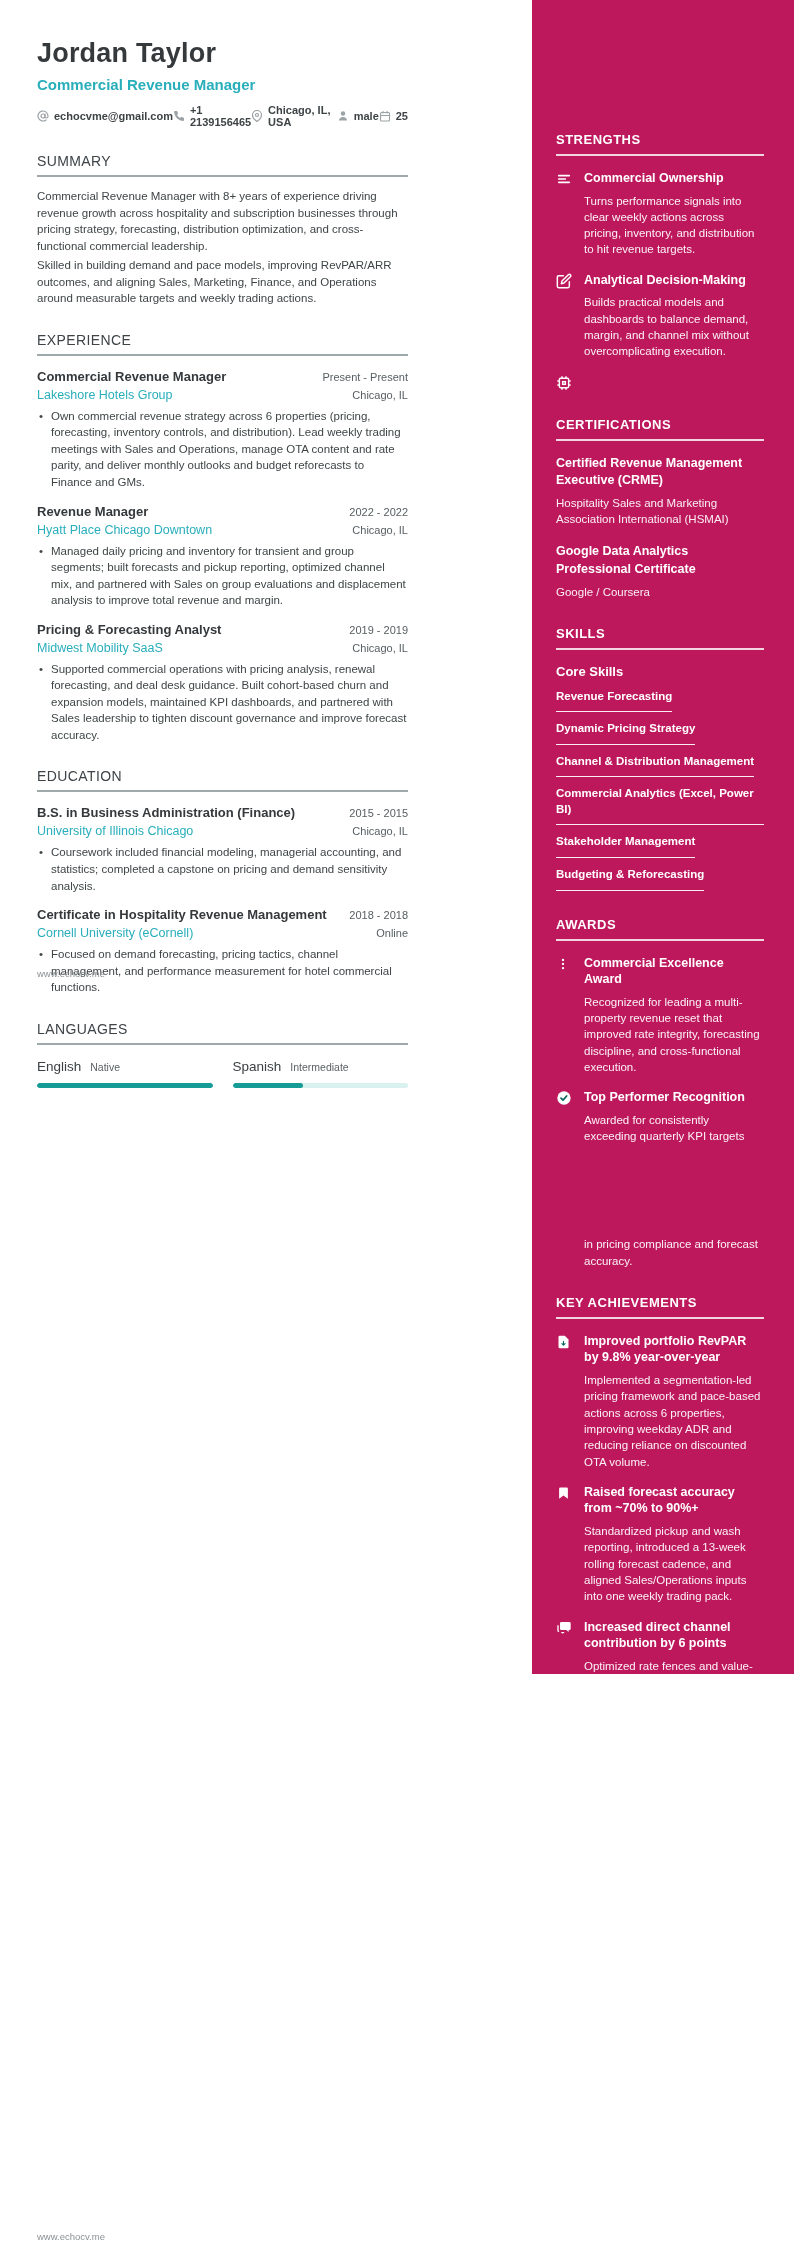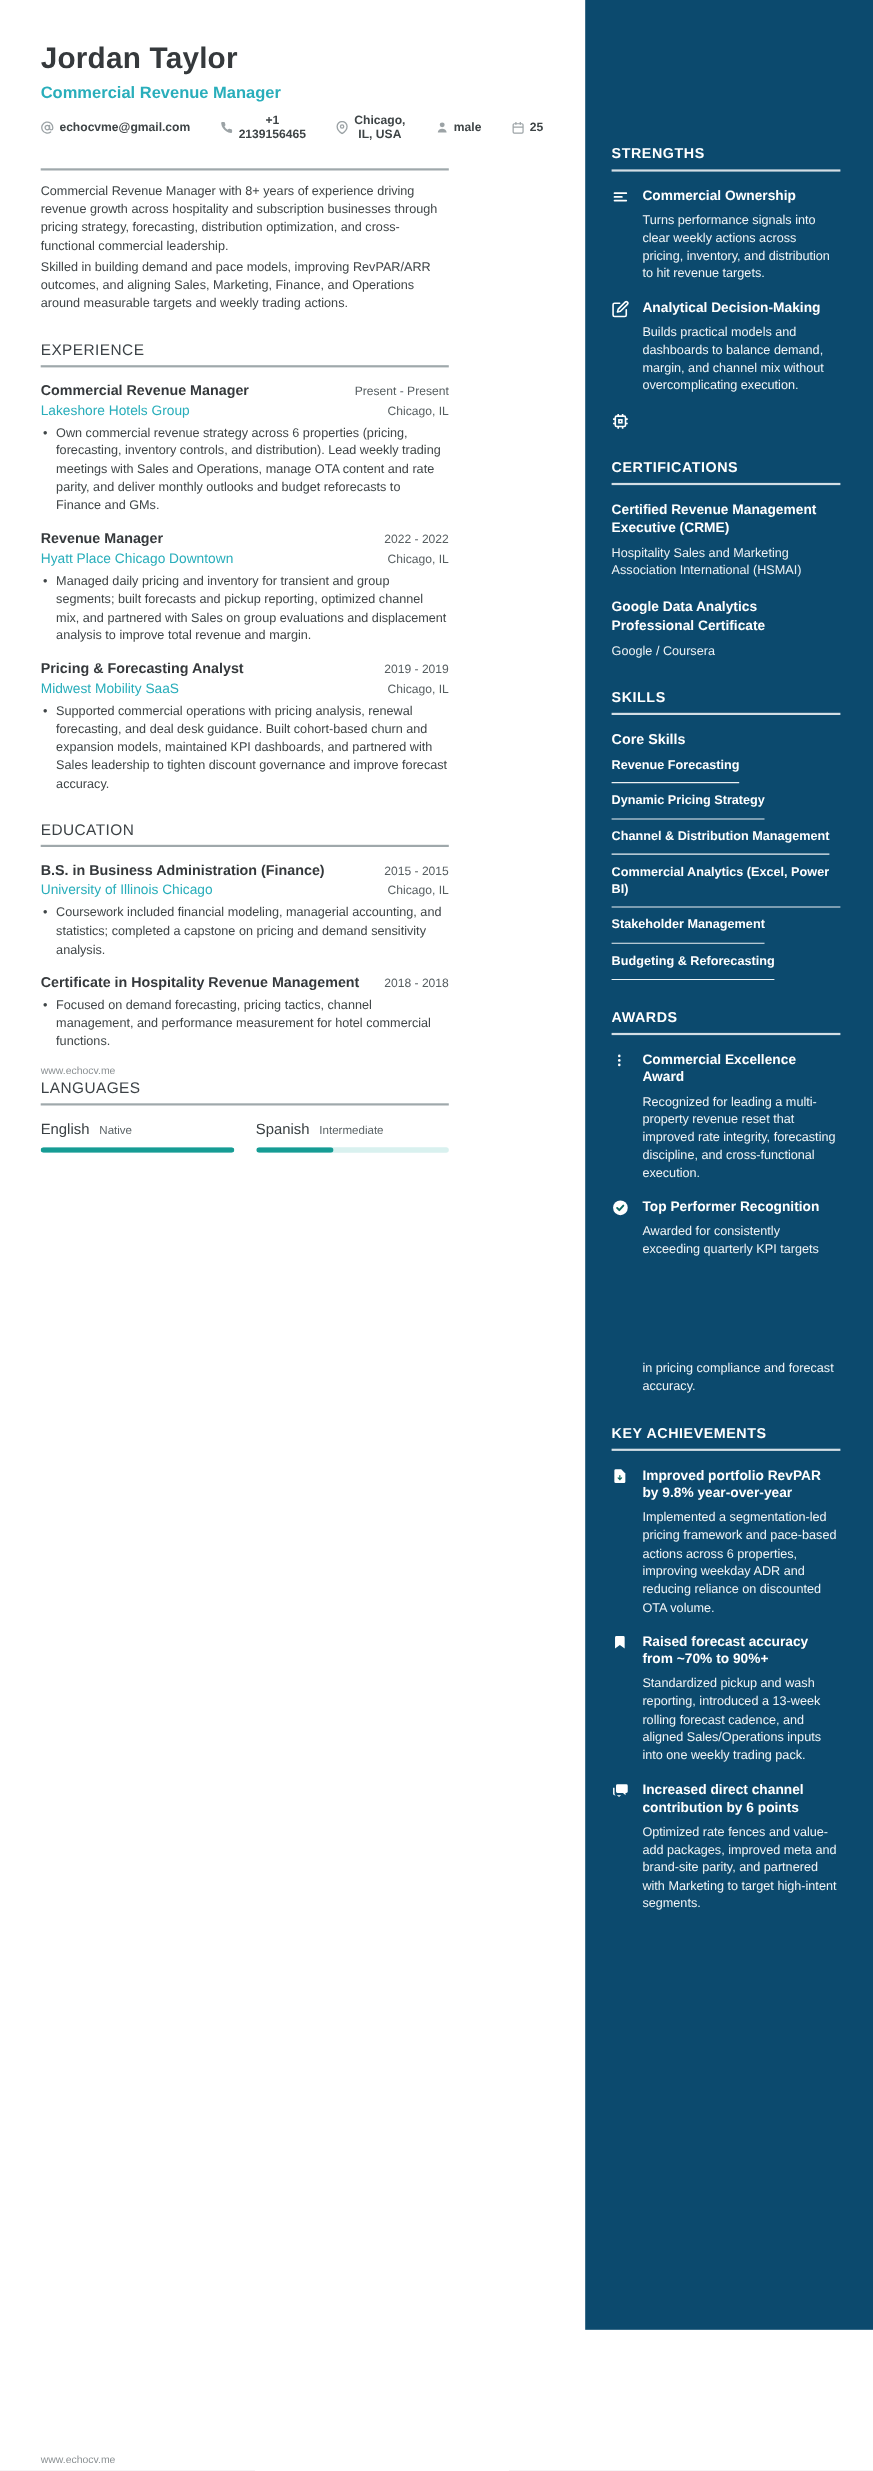--- a/index.html
+++ b/index.html
@@ -1,40 +1,40 @@
 <!DOCTYPE html>
 <html><head>
 <meta charset="utf-8">
 <style>
   * { margin:0; padding:0; box-sizing:border-box; }
   body { background:#e8e8e8; font-family:"Liberation Sans", sans-serif; }
   .page { position:relative; width:794px; height:2246px; background:#ffffff; margin:0 auto; overflow:hidden; }
 
   
-  .sidebar { position:absolute; top:0; right:0; width:262px; height:2118px; background:#0c4a6e; color:#fff; padding:132px 30px 40px 24px; }
+  .sidebar { position:absolute; top:0; right:0; width:262px; height:1674px; background:#be185d; color:#fff; padding:132px 30px 40px 24px; }
   .s-section { margin-bottom:26px; }
   .s-heading { font-size:13px; font-weight:bold; letter-spacing:.5px; color:#fff; }
   .s-rule { height:2px; background:rgba(255,255,255,.82); margin:7px 0 14px 0; }
   .s-item { display:flex; gap:12px; margin-bottom:14px; }
   .s-item-icon { width:16px; flex:none; padding-top:1px; color:#fff; }
   .s-item-icon svg { display:block; }
   .s-item-title { font-size:12.5px; font-weight:bold; line-height:1.32; color:#fff; }
   .s-item-desc { font-size:11.5px; line-height:1.42; color:rgba(255,255,255,.94); margin-top:6px; }
   .skills-group-label { font-size:13px; font-weight:bold; margin-bottom:10px; }
   .skill { font-size:11.5px; font-weight:bold; line-height:1.35; padding-bottom:7px; border-bottom:1.5px solid rgba(255,255,255,.92); margin-bottom:9px; width:fit-content; }
   .cert { margin-bottom:16px; }
   .cert-name { font-size:12.5px; font-weight:bold; line-height:1.38; }
   .cert-issuer { font-size:11.5px; line-height:1.4; color:rgba(255,255,255,.93); margin-top:6px; }
   .awards-overflow { margin:92px 0 26px 28px; font-size:11.5px; line-height:1.42; color:rgba(255,255,255,.94); }
 
   
   .main { position:absolute; top:0; left:0; width:432px; padding:38px 24px 0 37px; color:#3F4547; }
   .name { font-size:27px; font-weight:bold; color:#35393C; letter-spacing:.2px; }
   .headline { font-size:15px; font-weight:bold; color:#29AEBB; margin-top:7px; }
-  .contact-row { display:flex; align-items:center; gap:27px; margin-top:11px;text-align:center; }
+  .contact-row { display:flex; align-items:center; gap:0; margin-top:11px; }
   .contact-item { display:flex; align-items:center; gap:5px; font-size:11px; font-weight:bold; color:#3E4446; }
   .contact-item .c-icon { color:#9CA3A6; display:flex; }
   .m-section { margin-top:25px; }
   .m-heading { font-size:14px; color:#3D4347; letter-spacing:.4px; }
   .m-rule { height:2px; background:#9FA8AB; margin-top:6px; }
   .summary-text { margin-top:11px; }
   .summary-text p { font-size:11.5px; line-height:1.44; color:#3F4547; margin-bottom:3px; }
   .entry { margin-top:13px; }
   .entry-row { display:flex; justify-content:space-between; align-items:baseline; }
   .entry-title { font-size:13px; font-weight:bold; color:#35393C; }
@@ -107,20 +107,21 @@
               <line x1="16" y1="2" x2="16" y2="7"></line>
               <line x1="8" y1="2" x2="8" y2="7"></line>
               <line x1="3" y1="11" x2="21" y2="11"></line>
             </svg>
         </span>
         <span>25</span>
       </div>
     </div>
 
     <div class="m-section">
+      <div class="m-heading">SUMMARY</div>
       <div class="m-rule"></div>
       <div class="summary-text">
         <p>Commercial Revenue Manager with 8+ years of experience driving revenue growth across hospitality and subscription businesses through pricing strategy, forecasting, distribution optimization, and cross-functional commercial leadership.</p>
         <p>Skilled in building demand and pace models, improving RevPAR/ARR outcomes, and aligning Sales, Marketing, Finance, and Operations around measurable targets and weekly trading actions.</p>
       </div>
     </div>
 
     <div class="m-section">
       <div class="m-heading">EXPERIENCE</div>
       <div class="m-rule"></div>
@@ -183,20 +184,24 @@
         </div>
         <ul class="entry-bullets">
           <li>Coursework included financial modeling, managerial accounting, and statistics; completed a capstone on pricing and demand sensitivity analysis.</li>
         </ul>
       </div>
 
       <div class="entry">
         <div class="entry-row">
           <span class="entry-title">Certificate in Hospitality Revenue Management</span>
           <span class="entry-dates">2018 - 2018</span>
+        </div>
+        <div class="entry-row">
+          <span class="entry-org">Cornell University (eCornell)</span>
+          <span class="entry-loc">Online</span>
         </div>
         <ul class="entry-bullets">
           <li>Focused on demand forecasting, pricing tactics, channel management, and performance measurement for hotel commercial functions.</li>
         </ul>
       </div>
     </div>
 
     <div class="m-section">
       <div class="m-heading">LANGUAGES</div>
       <div class="m-rule"></div>

